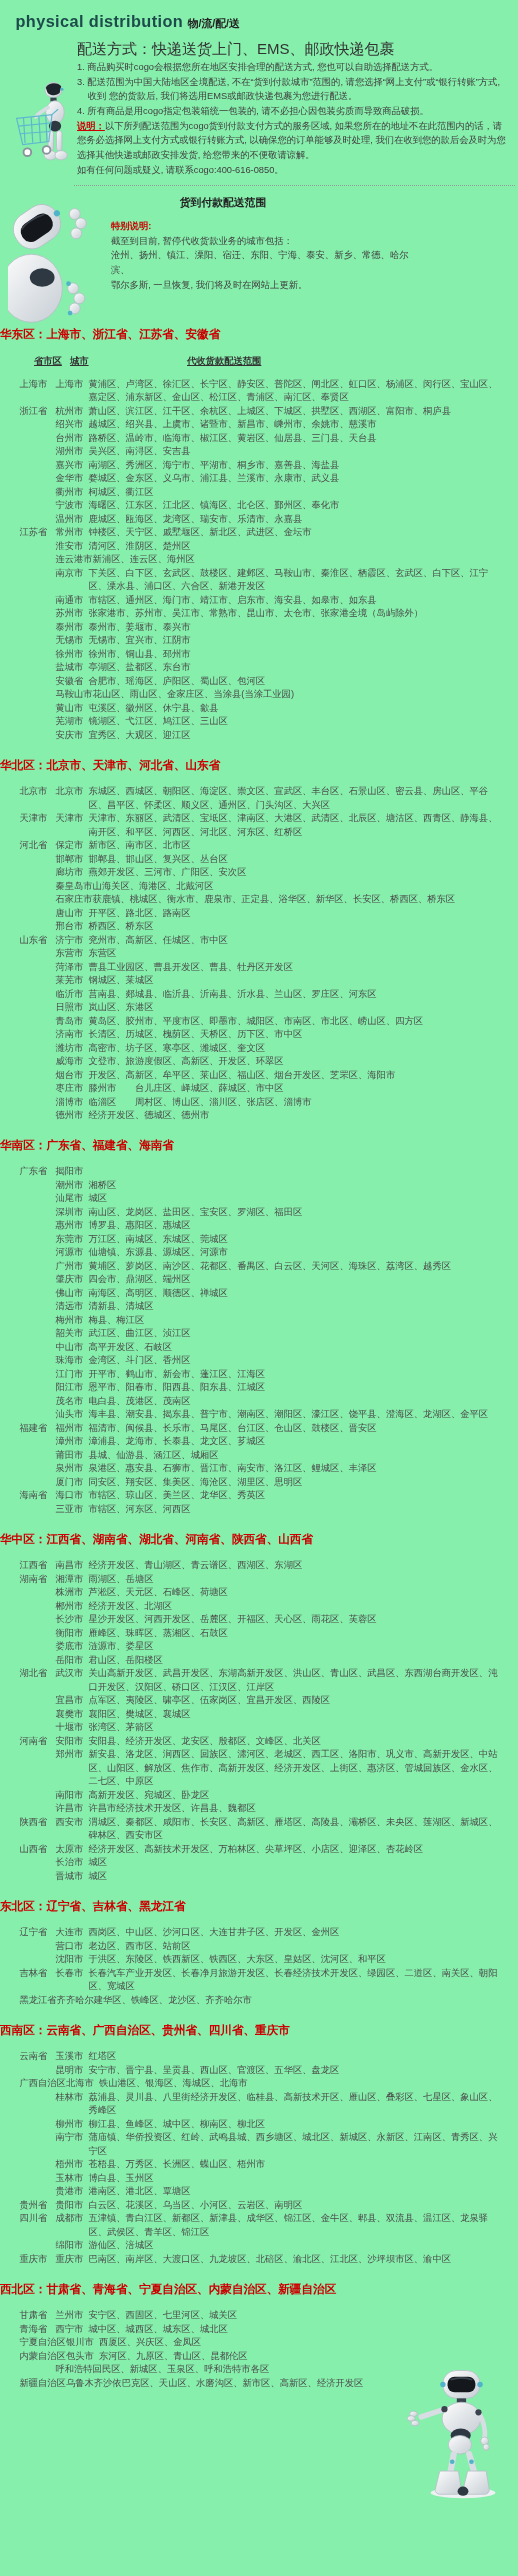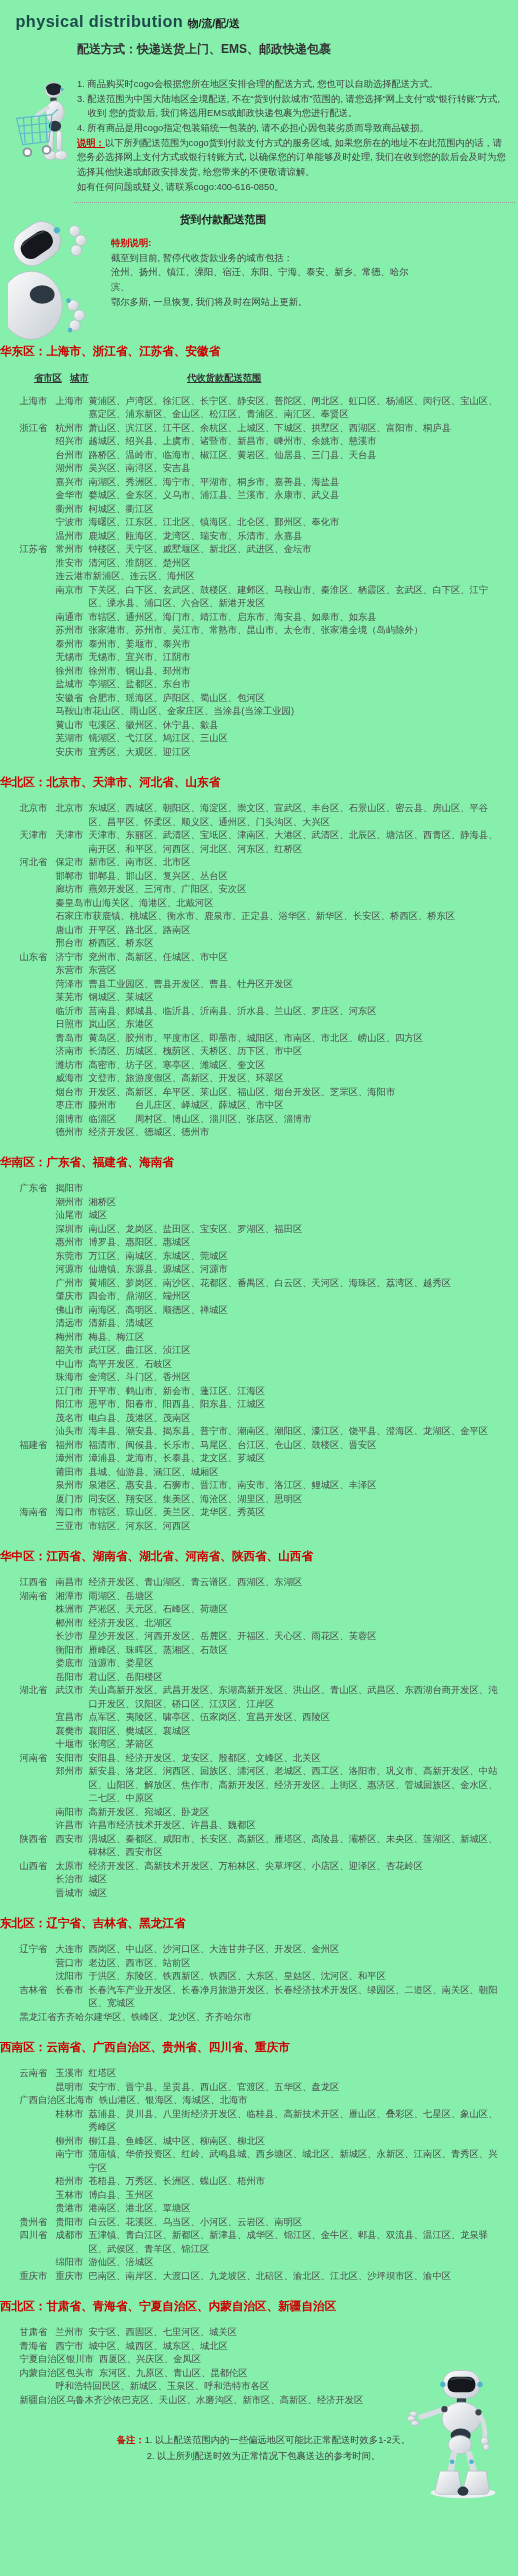--- a/index.html
+++ b/index.html
@@ -15,21 +15,21 @@
     color: #404040;
   }
   
   .title { padding: 12.4px 0 0 15.5px; }
   .title .en { font-size: 16.3px; font-weight: bold; color: #1d4b4b; letter-spacing: 0.4px; }
   .title .cn { font-size: 10.8px; font-weight: bold; color: #222; margin-left: 4.6px; }
   
   .intro { position: relative; margin-top: 10.8px; }
   .robot-cart { position: absolute; left: 12.4px; top: 36px; }
   .intro-text { margin-left: 77px; width: 430px; line-height: 14.7px; }
-  .ship { font-size: 12px; font-weight: bold; color: #333; margin-bottom: 20px; }
+  .ship { font-size: 15px; font-weight: normal; color: #333; margin-bottom: 3px; }
   .list-item { padding-left: 10.8px; text-indent: -10.8px; }
   .red { color: #cc0000; }
   .bold { font-weight: bold; text-decoration: underline; }
   .note-p { margin-top: 0; }
   
   .dotted { margin: 7.7px 0 0 74px; width: 441px; height: 0; border-top: 0.8px dotted #9a9a9a; }
   
   .cod { position: relative; margin-top: 6.2px; min-height: 116px; }
   .robot-peek { position: absolute; left: 7.7px; top: 1.5px; }
   .cod-text { margin-left: 111px; width: 302px; }
@@ -737,24 +737,20 @@
         <span class="c2">呼和浩特</span>
         <span class="c3">回民区、新城区、玉泉区、呼和浩特市各区</span>
       </div>
       <div class="t-row">
         <span class="c1">新疆自治区</span>
         <span class="c2">乌鲁木齐</span>
         <span class="c3">沙依巴克区、天山区、水磨沟区、新市区、高新区、经济开发区</span>
       </div>
     </div>
 
-  <div class="notes">
-    <div><span class="label">备注：</span><span>1. 以上配送范围内的一些偏远地区可能比正常配送时效多1-2天。</span></div>
-    <div>2. 以上所列配送时效为正常情况下包裹送达的参考时间。</div>
-  </div>
 
   <svg class="robot-stand" width="101" height="133" viewBox="0 0 130 172">
     <defs>
       <linearGradient id="gw3" x1="0" y1="0" x2="1" y2="1">
         <stop offset="0" stop-color="#fdfdfd"></stop>
           <stop offset="1" stop-color="#c6cdd4"></stop>
       </linearGradient>
     </defs>
     <rect x="50" y="2" width="48" height="36" rx="17" fill="url(#gw3)" stroke="#b4bdc5"></rect>
     <rect x="56" y="10" width="36" height="20" rx="9" fill="#14181d"></rect>

